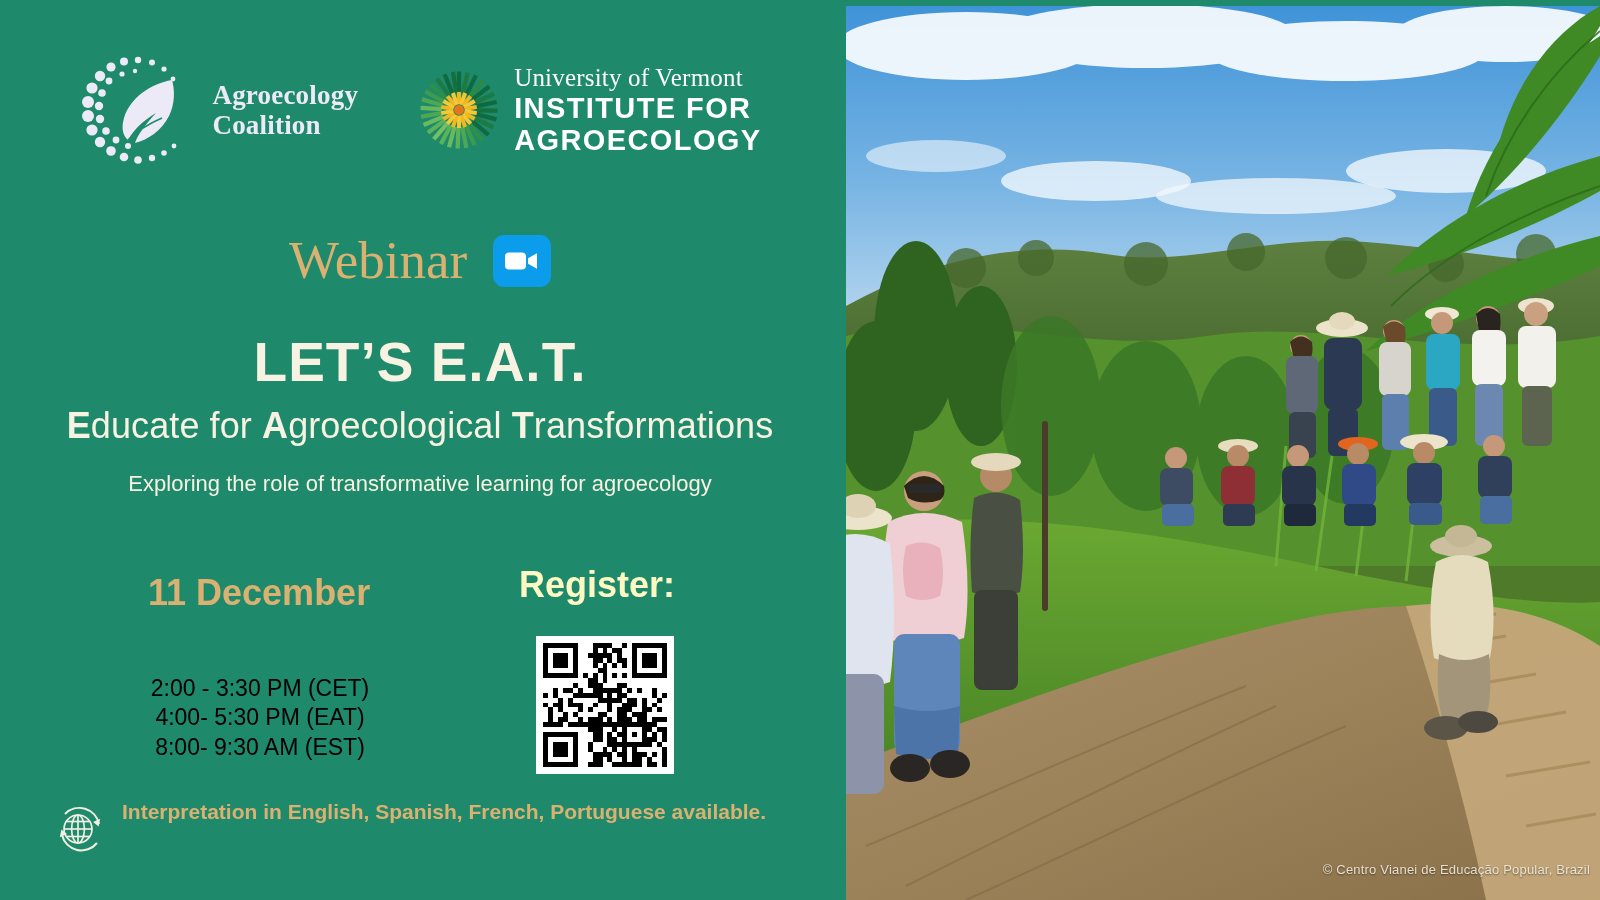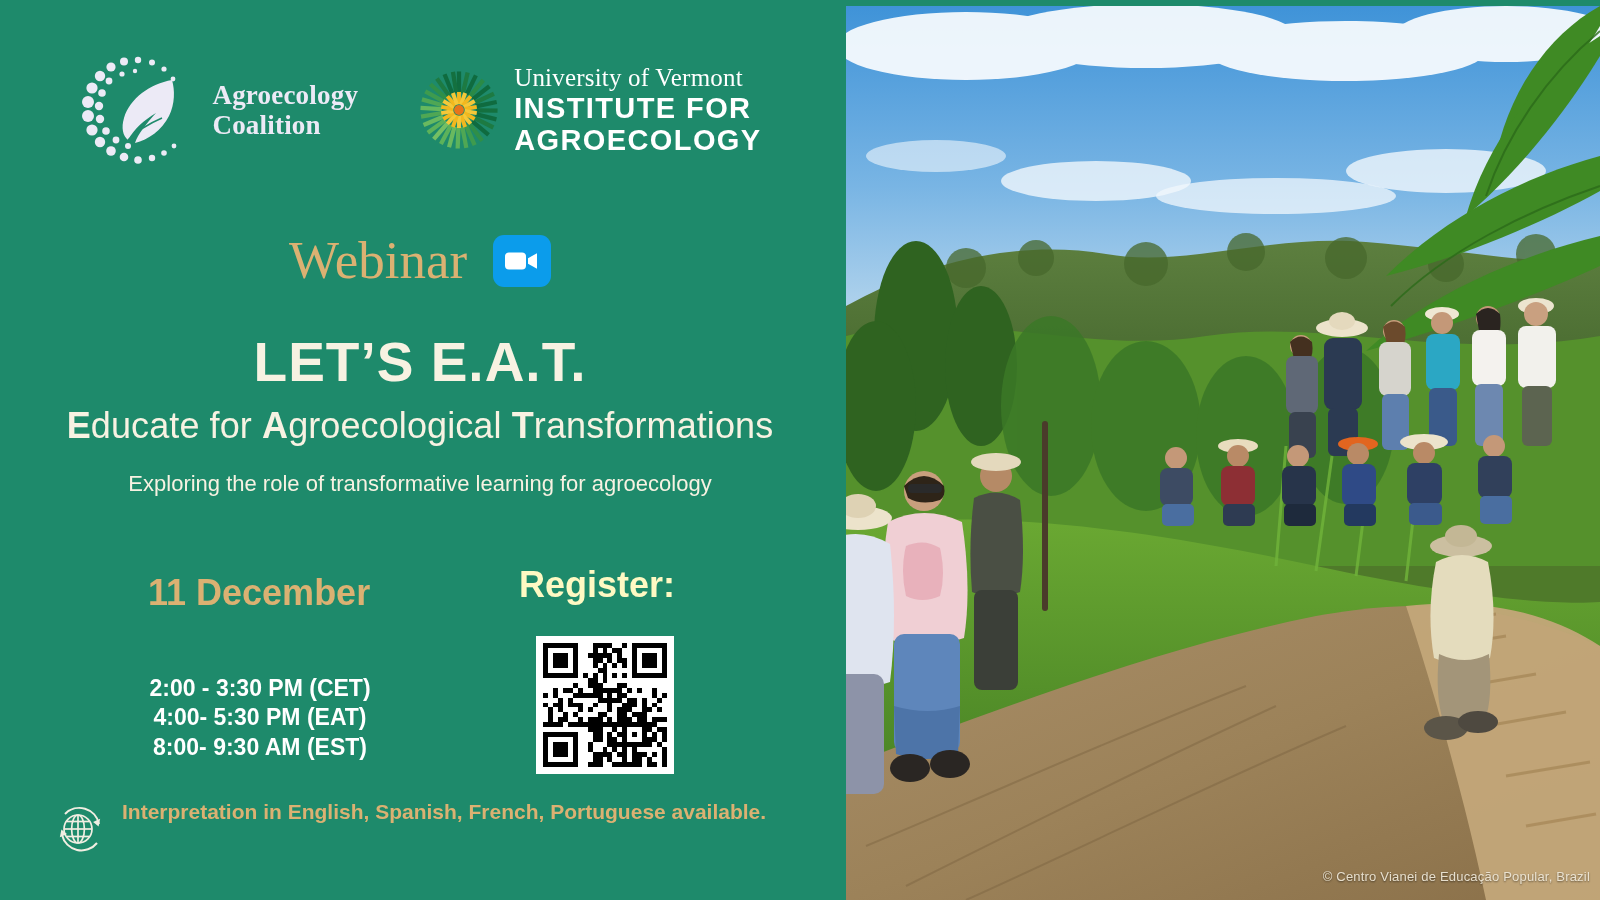--- a/index.html
+++ b/index.html
@@ -86,22 +86,22 @@
     color:#dbb172; font-size:36px; font-weight:bold;
   }
   .register-heading {
     position:absolute; left:519px; top:564px;
     color:#fef9c3; font-size:36px; font-weight:bold;
   }
 
   
   .times {
     position:absolute; left:0; top:674px; width:520px;
-    text-align:center; color:#ffffff;
-    font-size:23px; font-weight:bold; line-height:1.28;
+    text-align:center; color:#000000;
+    font-size:23px; font-weight:normal; line-height:1.28;
   }
 
   
   .qr-box {
     position:absolute; left:536px; top:636px;
     width:138px; height:138px; background:#ffffff;
     padding:7px;
   }
   .qr-grid {
     width:100%; height:100%;
@@ -125,21 +125,21 @@
   .photo-panel {
     position:relative; width:760px; height:900px; flex:0 0 760px;
     background:#1e8a6b; padding:6px 0 0 6px;
   }
   .photo {
     position:relative; width:754px; height:894px; overflow:hidden;
     background:#4f7a2a;
   }
   .photo svg { display:block; width:100%; height:100%; }
   .photo-credit {
-    position:absolute; right:10px; bottom:16px;
+    position:absolute; right:10px; bottom:23px;
     color:#efe8d8; font-size:13px; letter-spacing:.2px;
     text-shadow:0 1px 2px rgba(0,0,0,.55);
     opacity:.92; white-space:nowrap;
   }
 </style>
 </head>
 <body>
 
 <div id="poster">
 

